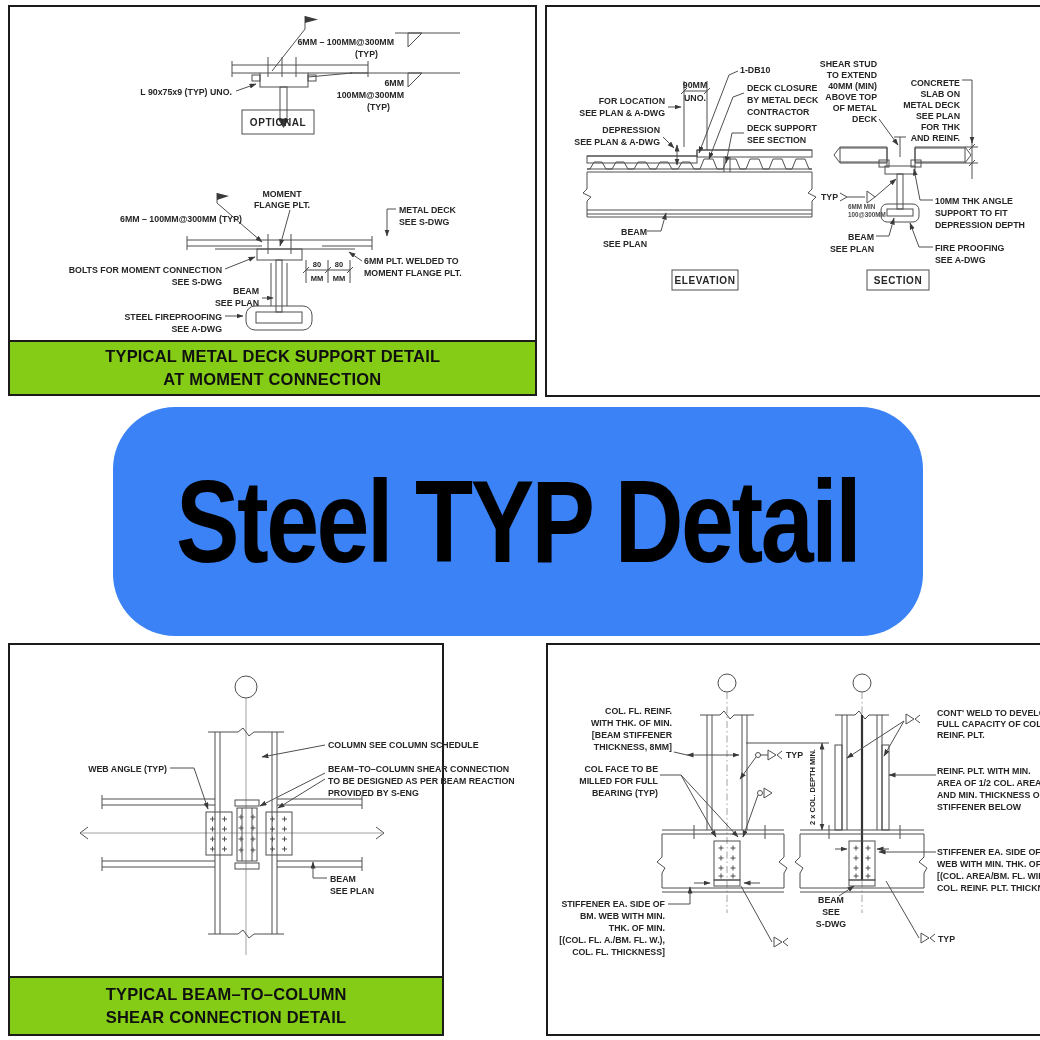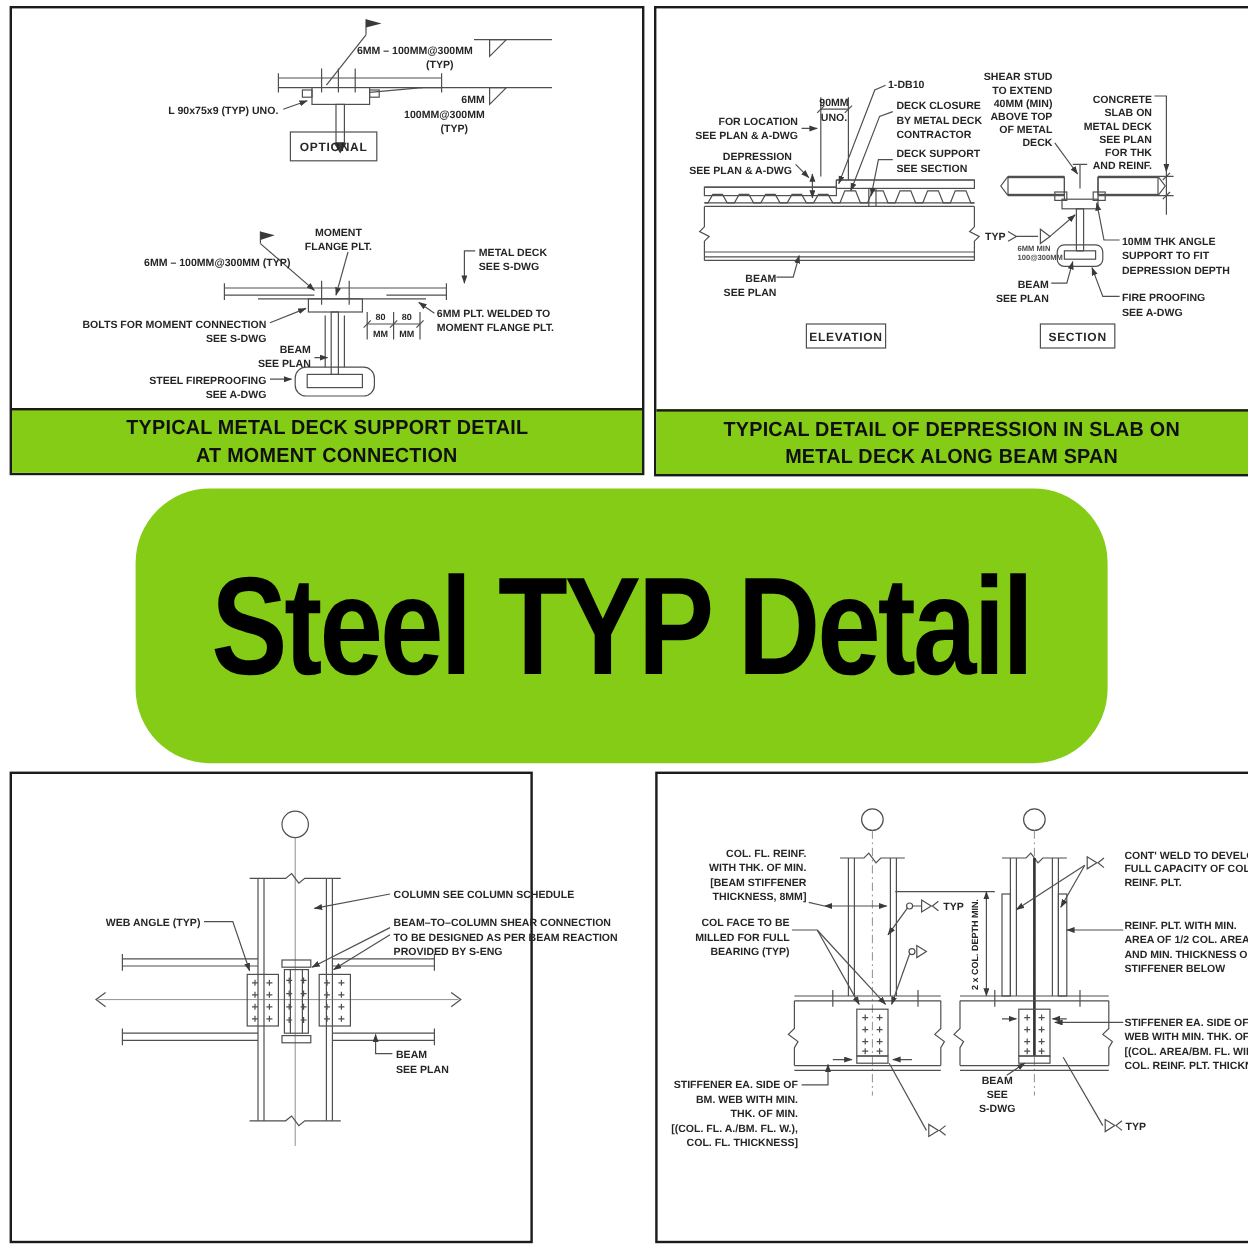--- a/index.html
+++ b/index.html
@@ -265,27 +265,23 @@
       <text x="388" y="197">10MM THK ANGLE</text>
       <text x="388" y="209">SUPPORT TO FIT</text>
       <text x="388" y="221">DEPRESSION DEPTH</text>
       <text class="ta-e" x="327" y="233">BEAM</text>
       <text class="ta-e" x="327" y="245">SEE PLAN</text>
       <text x="388" y="244">FIRE PROOFING</text>
       <text x="388" y="256">SEE A-DWG</text>
       <text class="ta-m box-label" x="351" y="277">SECTION</text>
     </g>
   </svg>
-  <div class="titlebar">
-    <div class="title-line">TYPICAL DETAIL OF DEPRESSION IN SLAB ON</div>
-    <div class="title-line">METAL DECK ALONG BEAM SPAN</div>
-  </div>
 </div>
 
-<div class="badge" style="background: #84cc16;">
+<div class="badge" style="background: #3b82f6;">
   <span class="badge-label">Steel TYP Detail</span>
 </div>
 
 <div class="panel" id="p3">
   <svg viewBox="0 0 526 333" width="526" height="333">
     <defs>
       <pattern id="hp3" width="6" height="6" patternUnits="userSpaceOnUse" patternTransform="rotate(45)">
         <line x1="0" y1="0" x2="0" y2="6" stroke="#666" stroke-width="0.9"></line>
       </pattern>
       <marker id="m3" markerWidth="8" markerHeight="6" refX="6.5" refY="2.5" orient="auto-start-reverse">
@@ -337,20 +333,24 @@
     <g>
       <text x="318" y="103">COLUMN SEE COLUMN SCHEDULE</text>
       <text class="ta-e" x="157" y="127">WEB ANGLE (TYP)</text>
       <text x="318" y="127">BEAM–TO–COLUMN SHEAR CONNECTION</text>
       <text x="318" y="139">TO BE DESIGNED AS PER BEAM REACTION</text>
       <text x="318" y="151">PROVIDED BY S-ENG</text>
       <text x="320" y="237">BEAM</text>
       <text x="320" y="249">SEE PLAN</text>
     </g>
   </svg>
+  <div class="titlebar">
+    <div class="title-line">TYPICAL BEAM–TO–COLUMN</div>
+    <div class="title-line">SHEAR CONNECTION DETAIL</div>
+  </div>
 </div>
 
 <div class="panel" id="p4">
   <svg viewBox="0 0 493 333" width="493" height="333">
     <defs>
       <pattern id="hp4" width="6" height="6" patternUnits="userSpaceOnUse" patternTransform="rotate(45)">
         <line x1="0" y1="0" x2="0" y2="6" stroke="#666" stroke-width="0.9"></line>
       </pattern>
       <marker id="m4" markerWidth="8" markerHeight="6" refX="6.5" refY="2.5" orient="auto-start-reverse">
         <path d="M0,0L7,2.5L0,5z" fill="#3a3a3a"></path>

